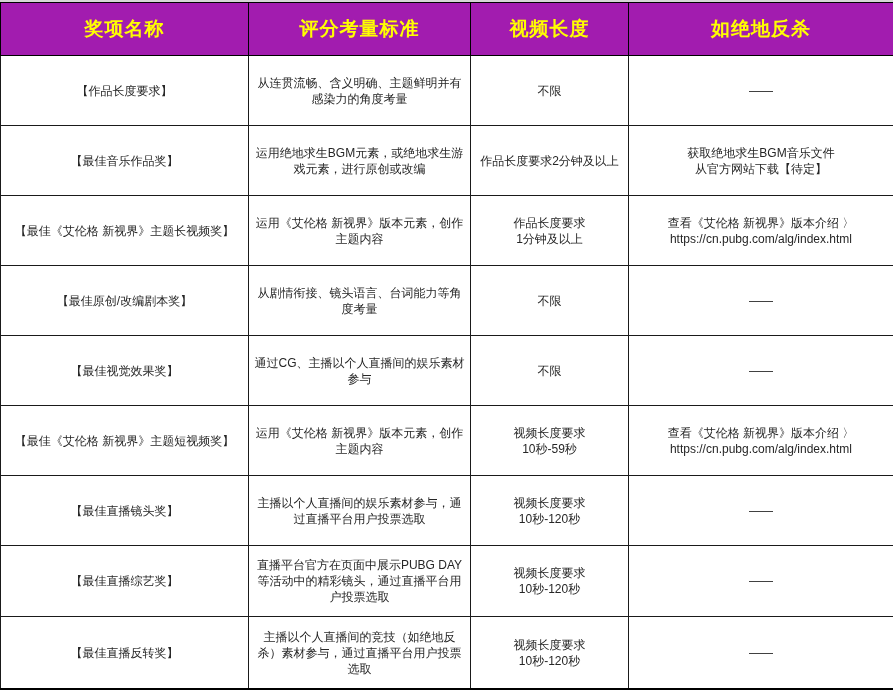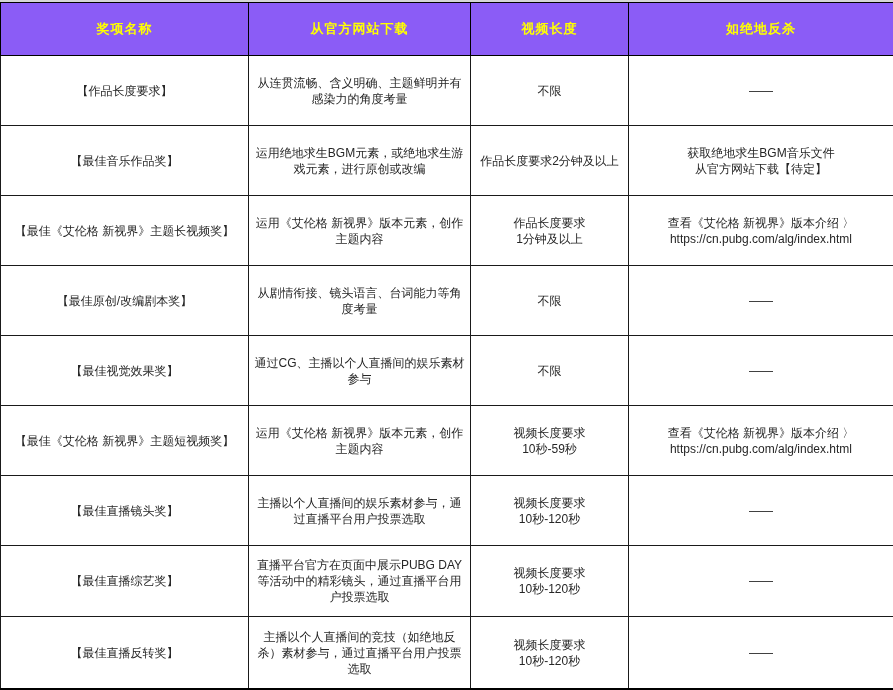--- a/index.html
+++ b/index.html
@@ -23,23 +23,23 @@
     border-left: 1px solid #000000;
     border-right: 1px solid #000000;
     border-bottom: 2px solid #000000;
   }
   col.c1 { width: 248px; }
   col.c2 { width: 222px; }
   col.c3 { width: 158px; }
   col.c4 { width: 265px; }
 
   thead th {
-    background: #8b5cf6;
+    background: #a21caf;
     color: #ffff00;
-    font-size: 13px;
+    font-size: 19px;
     font-weight: bold;
     height: 50px;
     text-align: center;
     vertical-align: middle;
     border: 1px solid #000000;
     letter-spacing: 1px;
   }
   tbody td {
     border: 1px solid #1a1a1a;
     height: 52px;
@@ -63,21 +63,21 @@
   <table class="awards">
     <colgroup>
       <col class="c1">
         <col class="c2">
         <col class="c3">
         <col class="c4">
     </colgroup>
     <thead>
       <tr>
         <th>奖项名称</th>
-        <th>从官方网站下载</th>
+        <th>评分考量标准</th>
         <th>视频长度</th>
         <th>如绝地反杀</th>
       </tr>
     </thead>
     <tbody>
       <tr>
         <td>【作品长度要求】</td>
         <td>从连贯流畅、含义明确、主题鲜明并有感染力的角度考量</td>
         <td>不限</td>
         <td>——</td>

